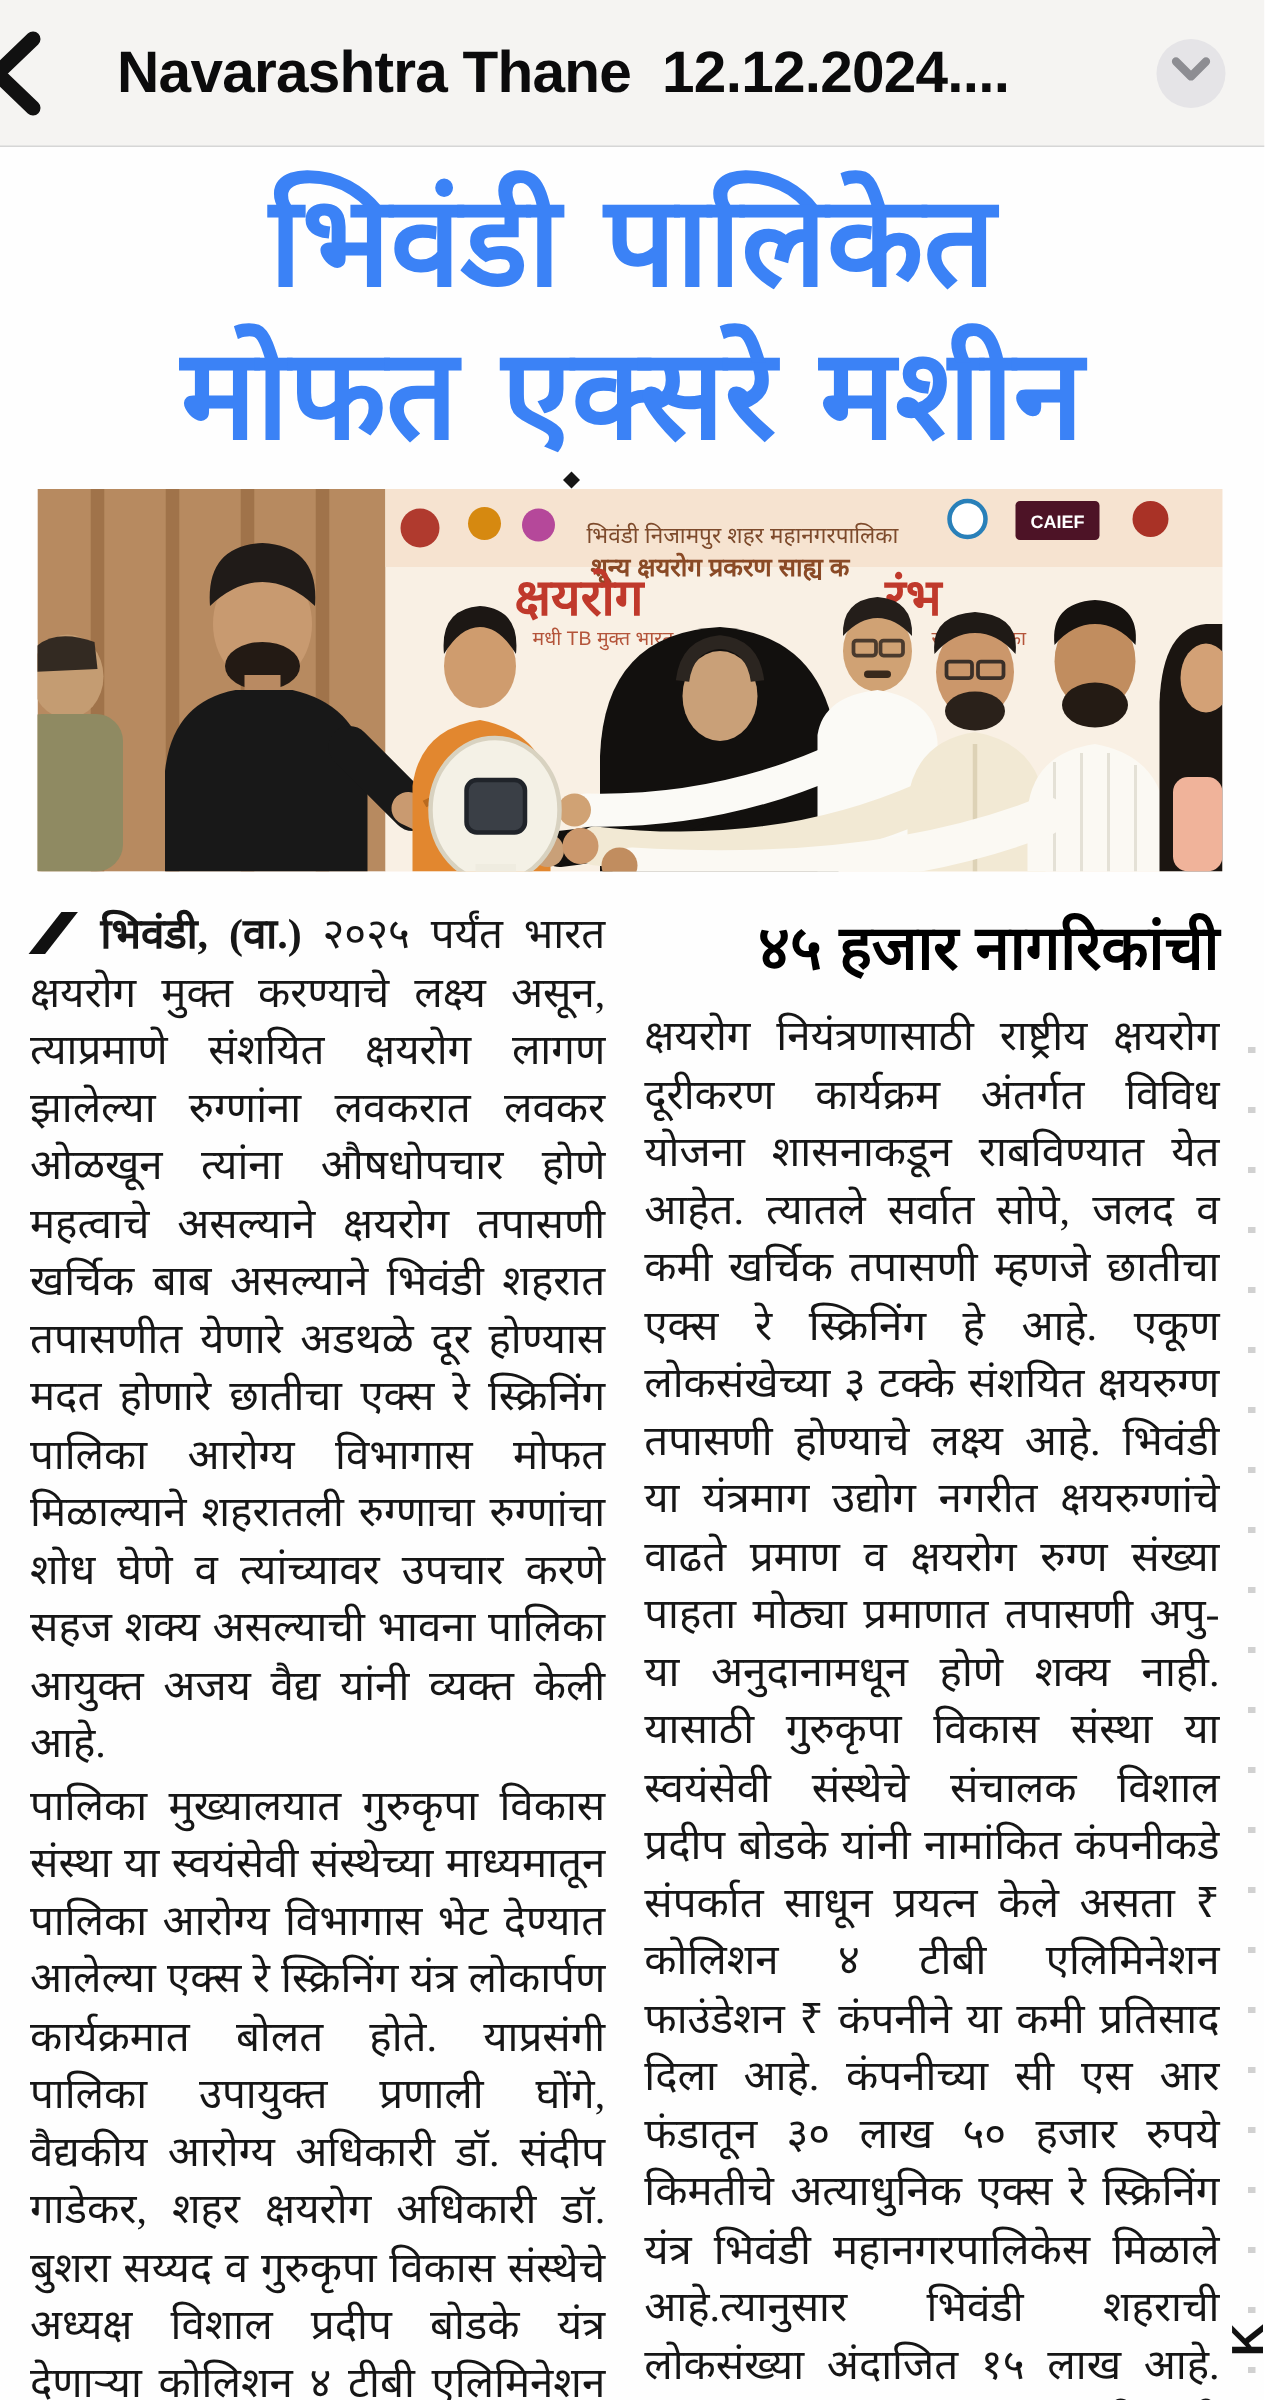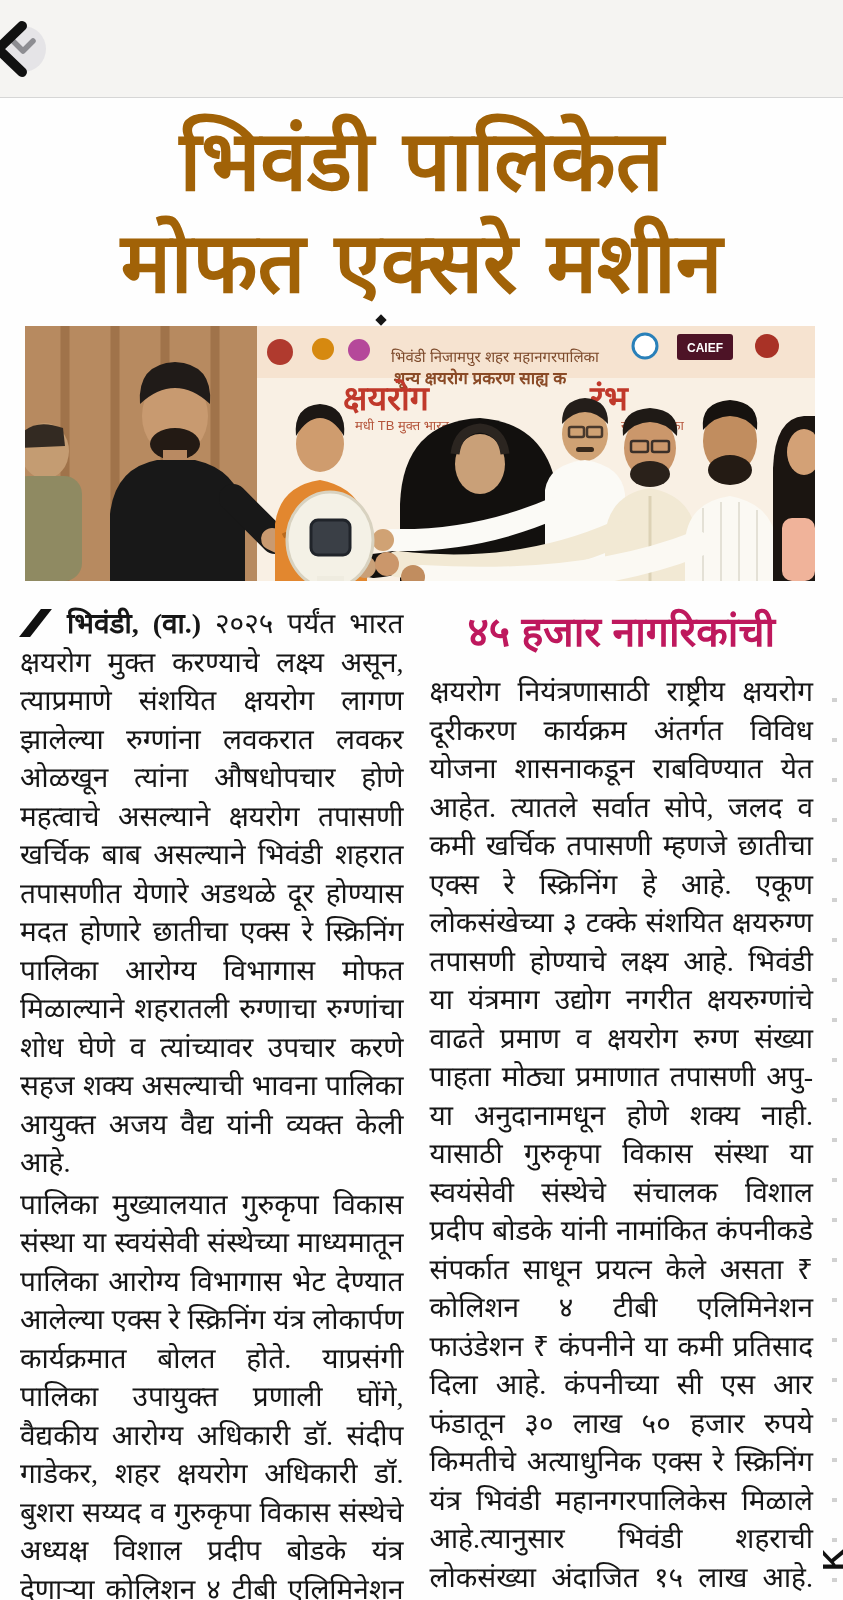--- a/index.html
+++ b/index.html
@@ -22,21 +22,21 @@
     white-space:pre;overflow:hidden;padding:0 60px 0 40px;letter-spacing:-0.5px;
   }
   .collapse-btn{
     width:46px;height:46px;border-radius:50%;background:#e5e4e7;border:none;
     margin-right:26px;display:flex;align-items:center;justify-content:center;
     flex:0 0 auto;cursor:pointer;padding:0;
   }
   
   .paper{position:relative;height:1503px;background:#fefefe;overflow:hidden;}
   .headline{
-    text-align:center;padding-top:12px;font-weight:700;color:#a16207;
+    text-align:center;padding-top:12px;font-weight:700;color:#3b82f6;
     font-family:"DejaVu Serif","Liberation Serif",serif;
     font-size:84px;line-height:102px;
   }
   .photo-wrap{margin:12px 28px 0 25px;height:255px;position:relative;}
   .photo-wrap .ornament{
     position:absolute;left:352px;top:-10px;width:8px;height:8px;background:#161616;
     transform:rotate(45deg);
   }
   .photo{width:100%;height:255px;display:block;}
   .columns{display:flex;gap:26px;padding:24px 30px 0 20px;}
@@ -44,22 +44,22 @@
   .body-text{
     font-size:28px;line-height:38.5px;text-align:justify;color:#161616;
   }
   .body-text p{margin:0 0 3px 0;font-family:Liberation Serif, serif;}
   .lead-marker{
     display:inline-block;width:11px;height:28px;background:#111;
     transform:skewX(-38deg);margin:0 26px 0 10px;vertical-align:-4px;
   }
   .dateline{font-weight:bold;}
   .subhead{
-    font-weight:700;color:#be185d;font-size:41px;line-height:54px;
-    margin:0 0 14px 0;text-align:center;
+    font-weight:700;color:#000000;font-size:41px;line-height:54px;
+    margin:0 0 14px 0;text-align:right;
   }
   .margin-letter{
     position:absolute;right:-1px;bottom:24px;transform:rotate(-90deg);
     font-weight:700;font-size:30px;color:#111;
   }
   .edge-marks{
     position:absolute;right:6px;top:600px;height:900px;width:5px;opacity:.45;
     background:repeating-linear-gradient(to bottom,#9a9a9a 0 4px,transparent 4px 40px);
   }
 </style>
@@ -67,20 +67,21 @@
 <body>
 
 <header class="topbar">
   <button class="back-btn">
     <span>
       <svg width="46" height="58" viewBox="0 0 46 58">
         <polyline points="36,6 12,29 36,52" fill="none" stroke="#111" stroke-width="10" stroke-linecap="round" stroke-linejoin="round"></polyline>
       </svg>
     </span>
   </button>
+  <div class="topbar-title">Navarashtra Thane  12.12.2024....</div>
   <button class="collapse-btn">
     <span>
       <svg width="30" height="22" viewBox="0 0 30 22">
         <polyline points="5,5 15,15 25,5" fill="none" stroke="#8d8d92" stroke-width="5.5" stroke-linecap="round" stroke-linejoin="round"></polyline>
       </svg>
     </span>
   </button>
 </header>
 
 <main class="paper">

